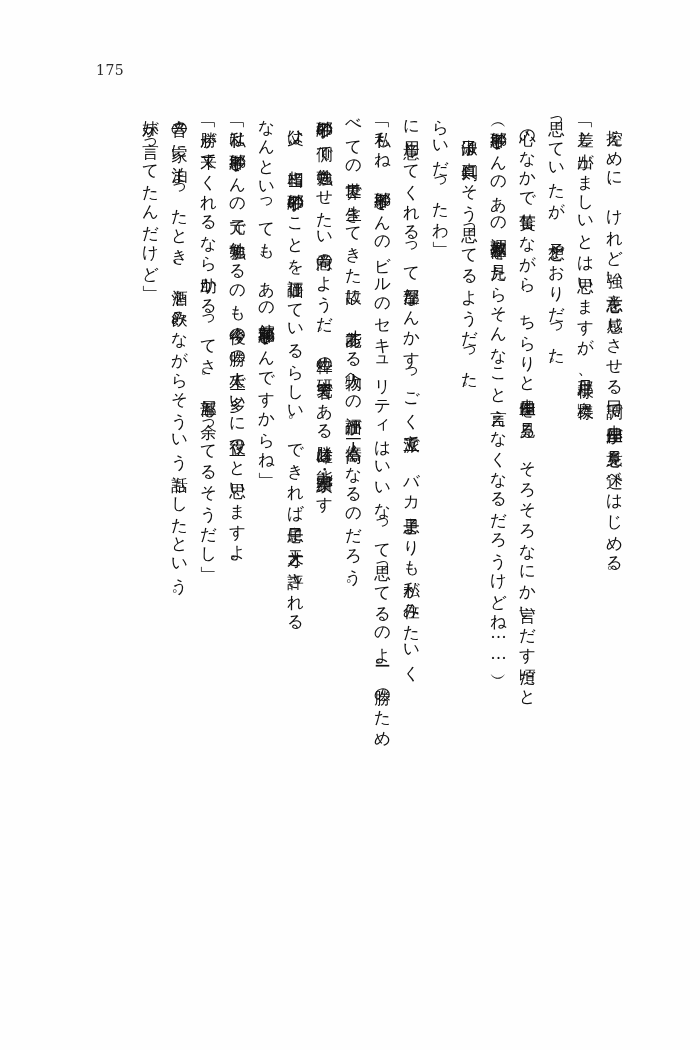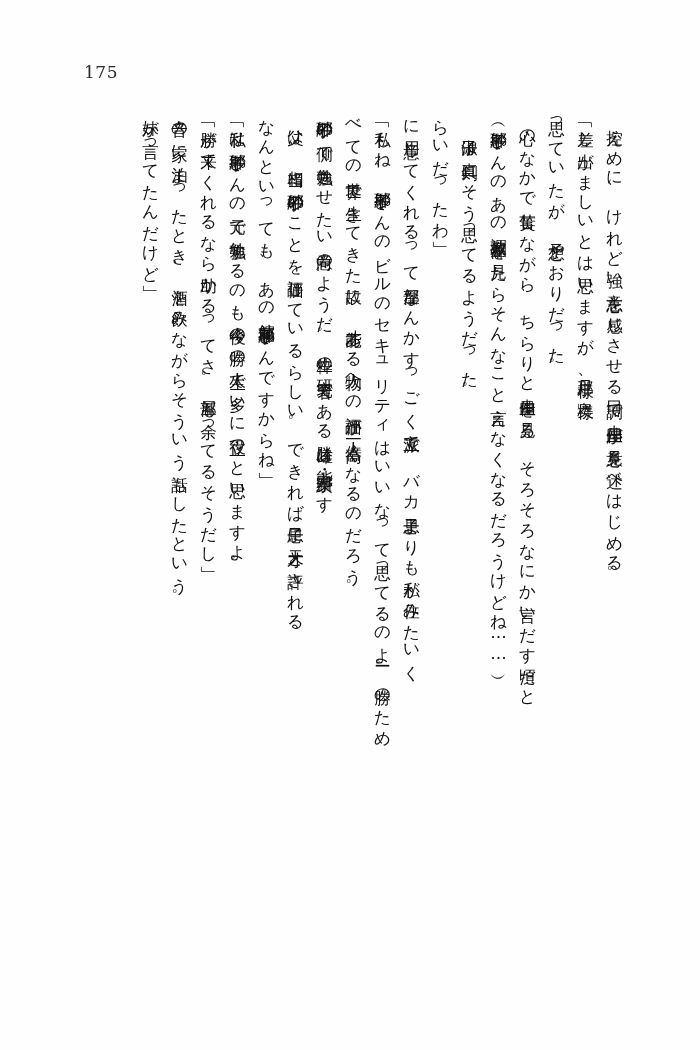--- a/index.html
+++ b/index.html
@@ -21,23 +21,23 @@
     left: 0;
     top: 0;
     width: 700px;
     height: 1050px;
     background: #fefefe;
   }
 
   
   #page-number {
     position: absolute;
-    left: 84px;
+    left: 96px;
     top: 62px;
-    font-size: 17px;
+    font-size: 14px;
     font-family: "DejaVu Serif", "Liberation Serif", serif;
     color: #2a2a2a;
     letter-spacing: 0.5px;
   }
 
   
   #text-block {
     position: absolute;
     right: 78px;
     top: 108px;

